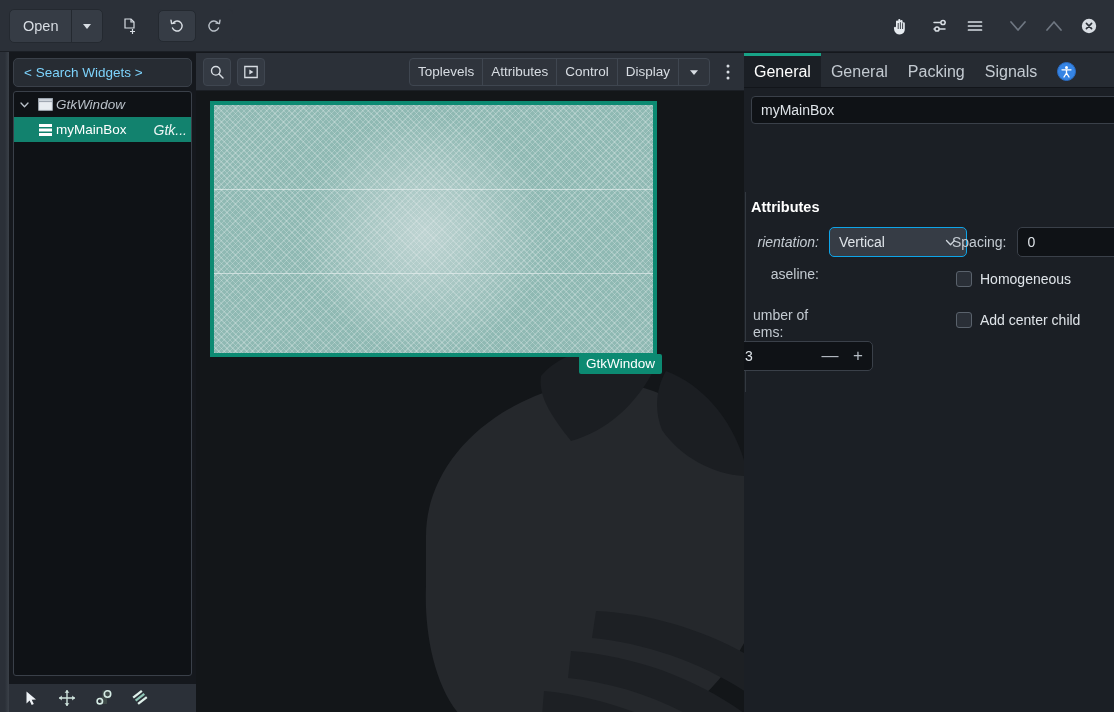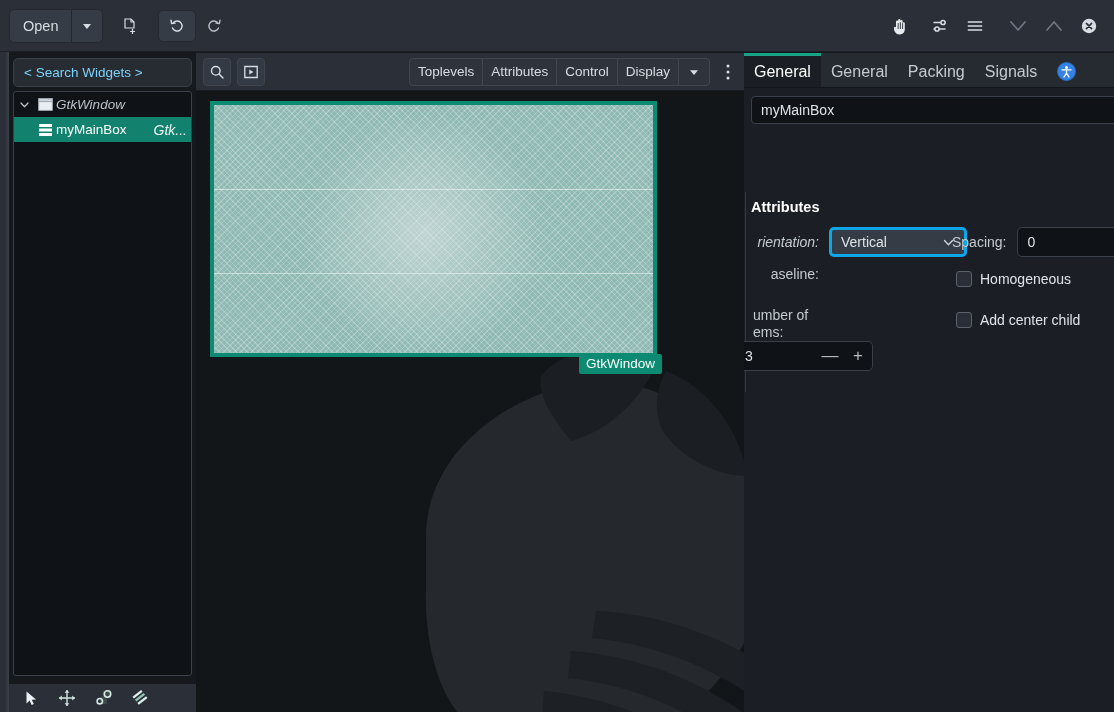--- a/index.html
+++ b/index.html
@@ -242,21 +242,21 @@
     width: 1px; height: 200px; background: #32383f;
   }
 
   .row { position: absolute; display: flex; align-items: center; }
   .plabel { color: #c3cad1; font-size: 14px; white-space: nowrap; }
   .plabel.italic { font-style: italic; }
 
   .combo {
     width: 138px; height: 30px;
     background: #363c45;
-    border: 3px solid #0ea5e9;
+    border: 1px solid #0ea5e9;
     border-radius: 5px;
     display: flex; align-items: center; justify-content: space-between;
     padding: 0 9px;
     color: #dfe4e9; font-size: 14px;
   }
   .spin {
     height: 30px;
     background: #0f1216;
     border: 1px solid #3a4049;
     border-radius: 5px;

